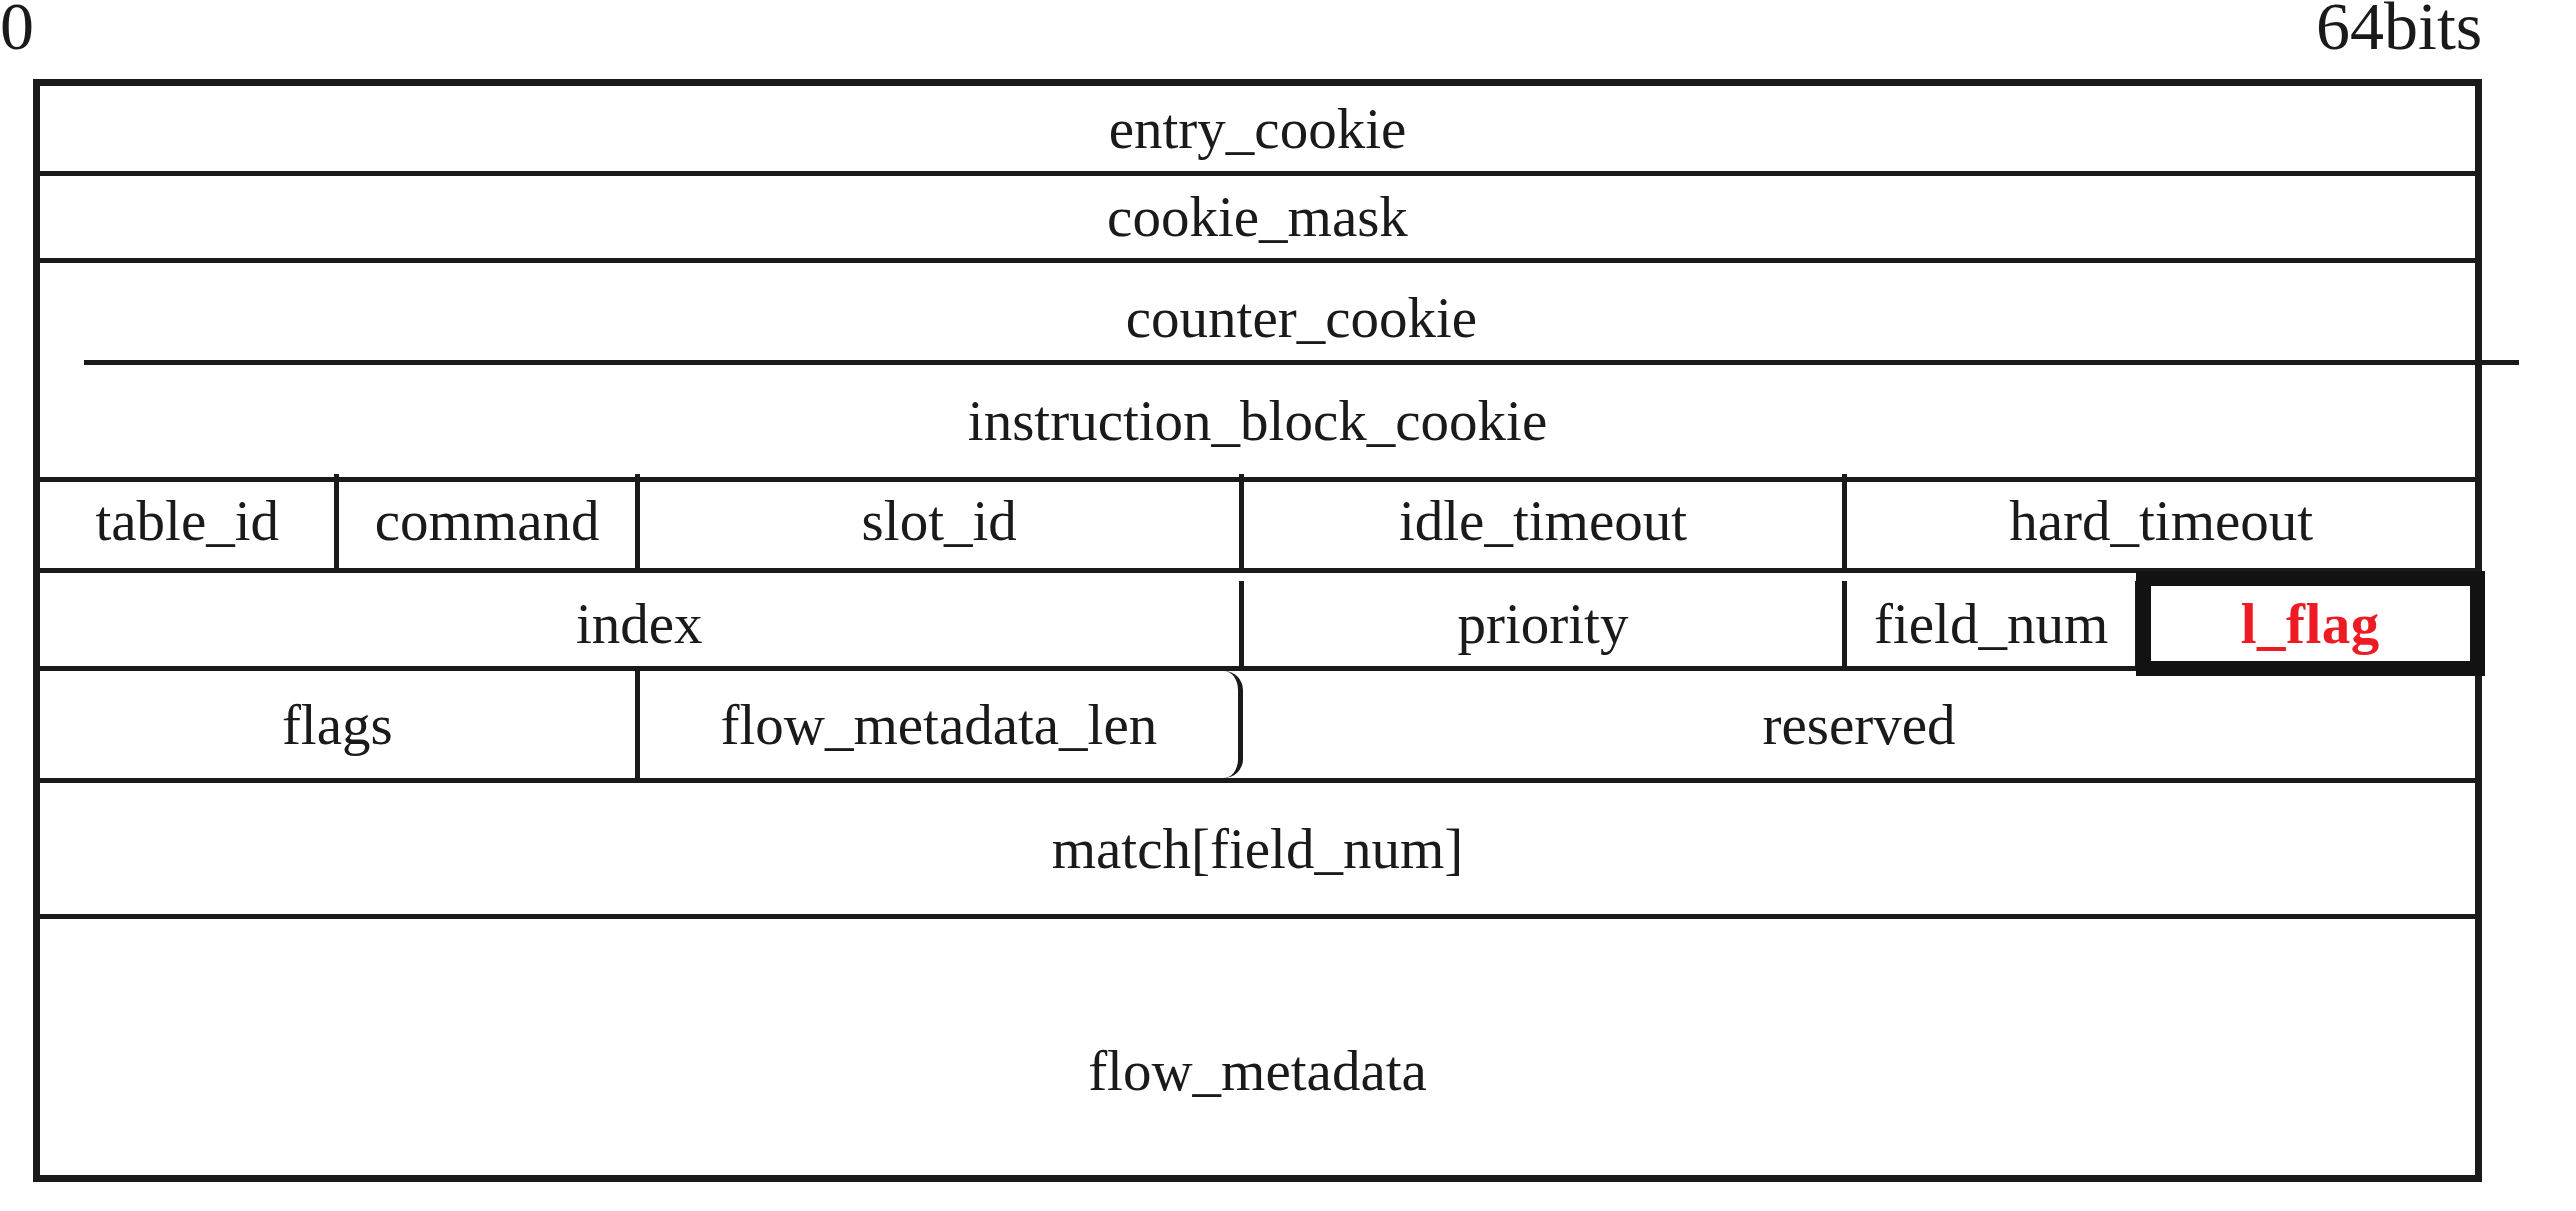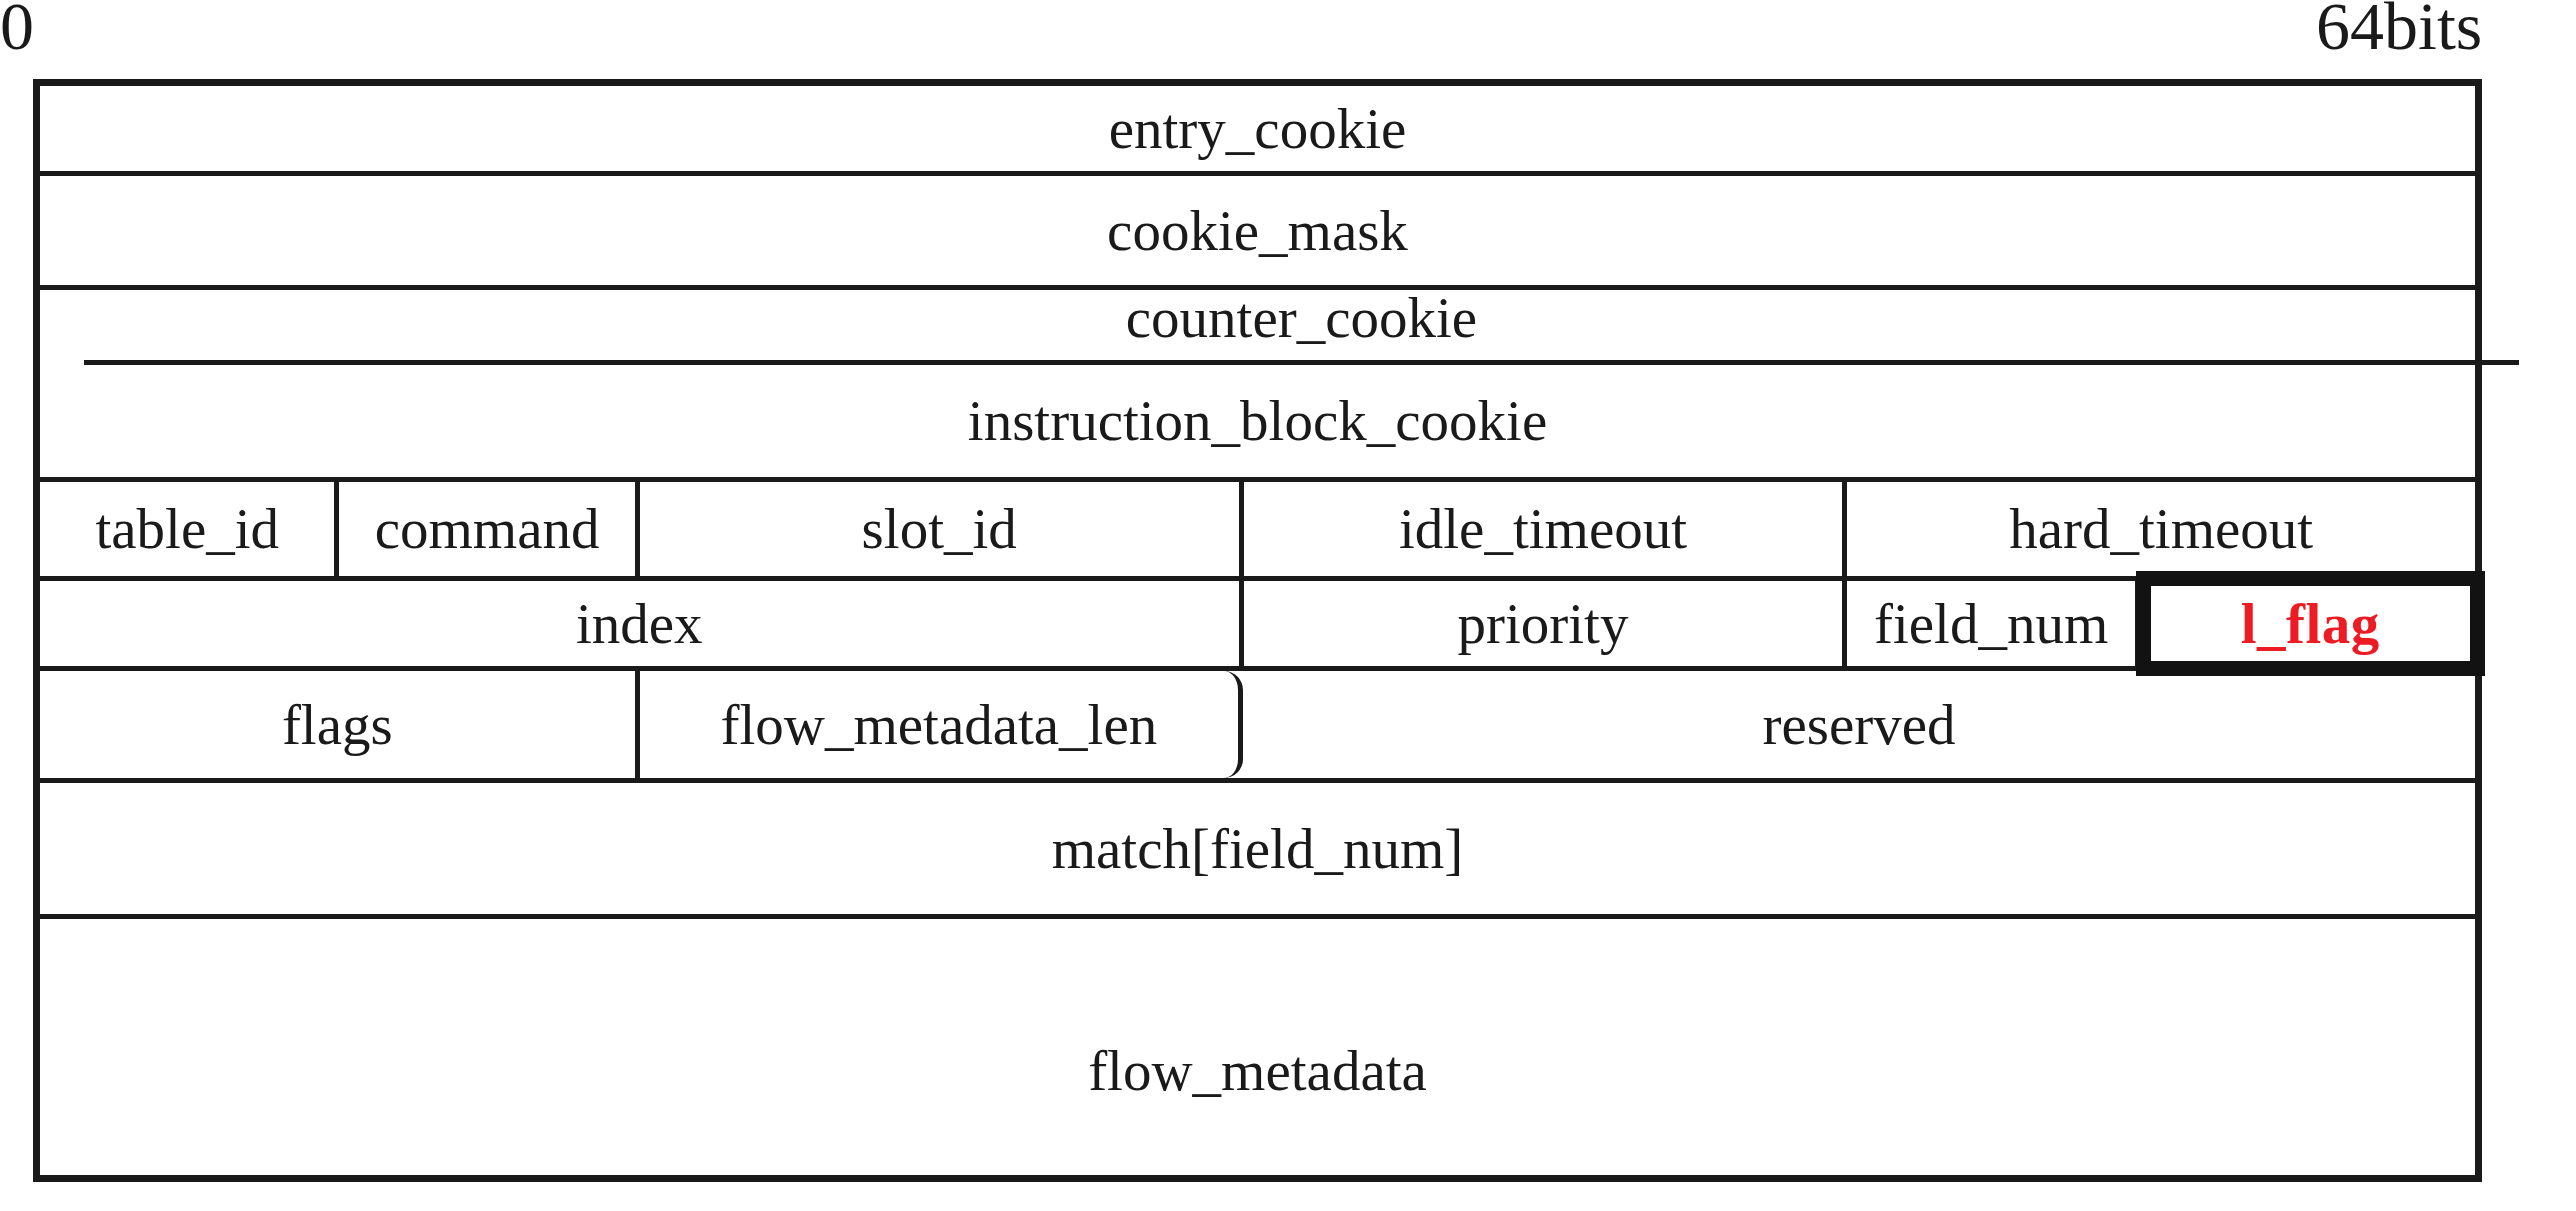--- a/index.html
+++ b/index.html
@@ -104,33 +104,33 @@
   <span class="axis-label" id="label-zero">0</span>
 
   <span class="axis-label" id="label-bits">64bits</span>
 
   <div id="packet-table">
 
     <div class="row" style="top:0px; height:90px;">
       <div class="cell last" style="width:100%;">entry_cookie</div>
     </div>
 
-    <div class="row" style="top:90px; height:114px;justify-content:center;">
+    <div class="row" style="top:90px; height:87px;justify-content:center;">
       <div class="cell last" style="width:100%;">cookie_mask</div>
     </div>
 
     <div class="row" style="top:189px; height:90px;margin-left:44px;">
       <div class="cell last" style="width:100%;">counter_cookie</div>
     </div>
 
     <div class="row" style="top:279px; height:117px;">
       <div class="cell last" style="width:100%;">instruction_block_cookie</div>
     </div>
 
-    <div class="row" style="top:396px; height:99px;">
+    <div class="row" style="top:388px; height:99px;">
       <div class="cell" style="width:301px;">table_id</div>
       <div class="cell" style="width:302px;">command</div>
       <div class="cell" style="width:607px;">slot_id</div>
       <div class="cell" style="width:607px;">idle_timeout</div>
       <div class="cell last" style="width:631px;">hard_timeout</div>
     </div>
 
     <div class="row" style="top:495px; height:90px;">
       <div class="cell" style="width:1210px;">index</div>
       <div class="cell" style="width:607px;">priority</div>

